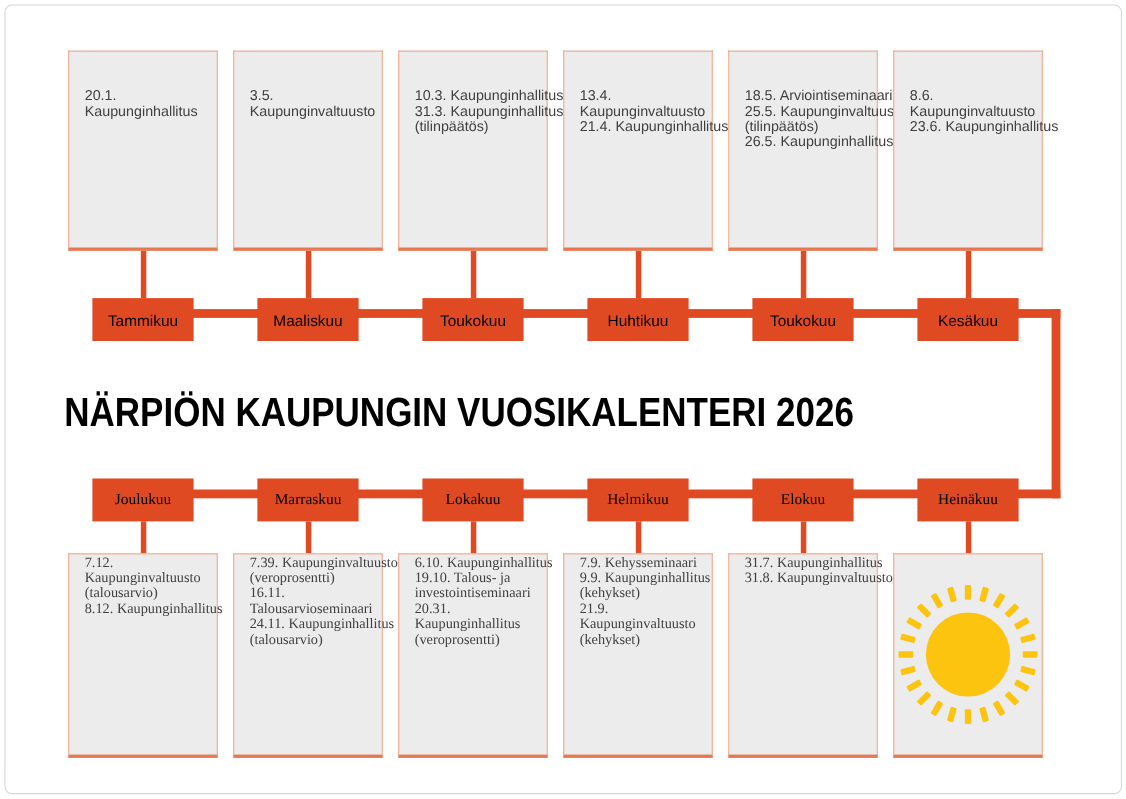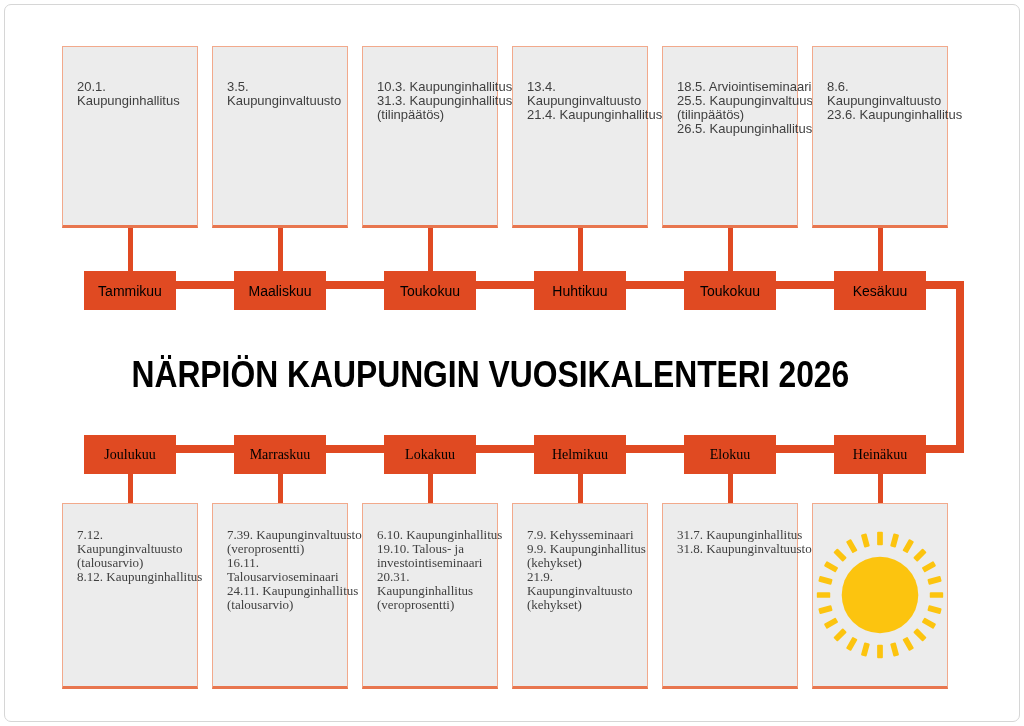--- a/index.html
+++ b/index.html
@@ -51,41 +51,41 @@
   .event-text {
     color: #3f3f3f;
     font-size: 13px;
     line-height: 14px;
     white-space: pre;
     text-align: left;
     width: 100%;
     padding-left: 14px;
   }
   .row-top .event-text    { padding-top: 33px; }
-  .row-bottom .event-text { padding-top: 24px; }
+  .row-bottom .event-text { }
 
   
   .vconn { width: 5px; background: #e04a22; }
   .vconn-top    { height: 43px; }
   .vconn-bottom { height: 29px; }
 
   
   .month-box {
     width: 92px; height: 39px;
     background: #e04a22;
     color: #000000;
     font-size: 14px;
     display: flex; align-items: center; justify-content: center;
     white-space: nowrap;
   }
 
   
   .title-wrap {
     position: absolute; top: 354px; left: 0; width: 980px;
-    text-align: center; z-index: 3;
+    z-index: 3;
   }
   .title-wrap span {
     display: inline-block;
     font-size: 37px;
     font-weight: bold;
     color: #000000;
     white-space: nowrap;
     transform: scaleX(0.86);
     transform-origin: center;
     letter-spacing: 0px;

